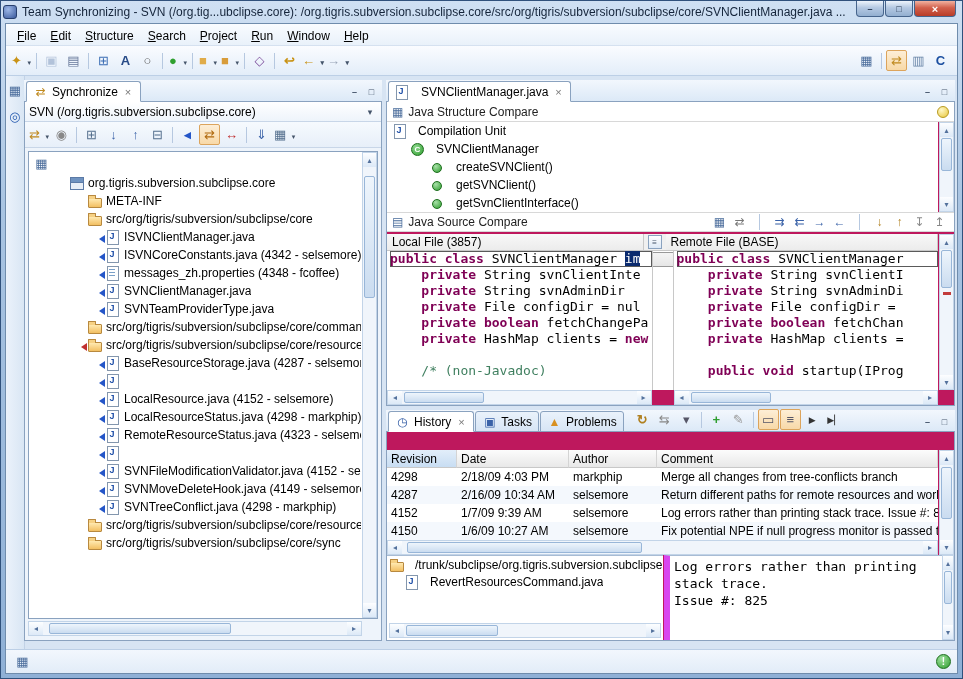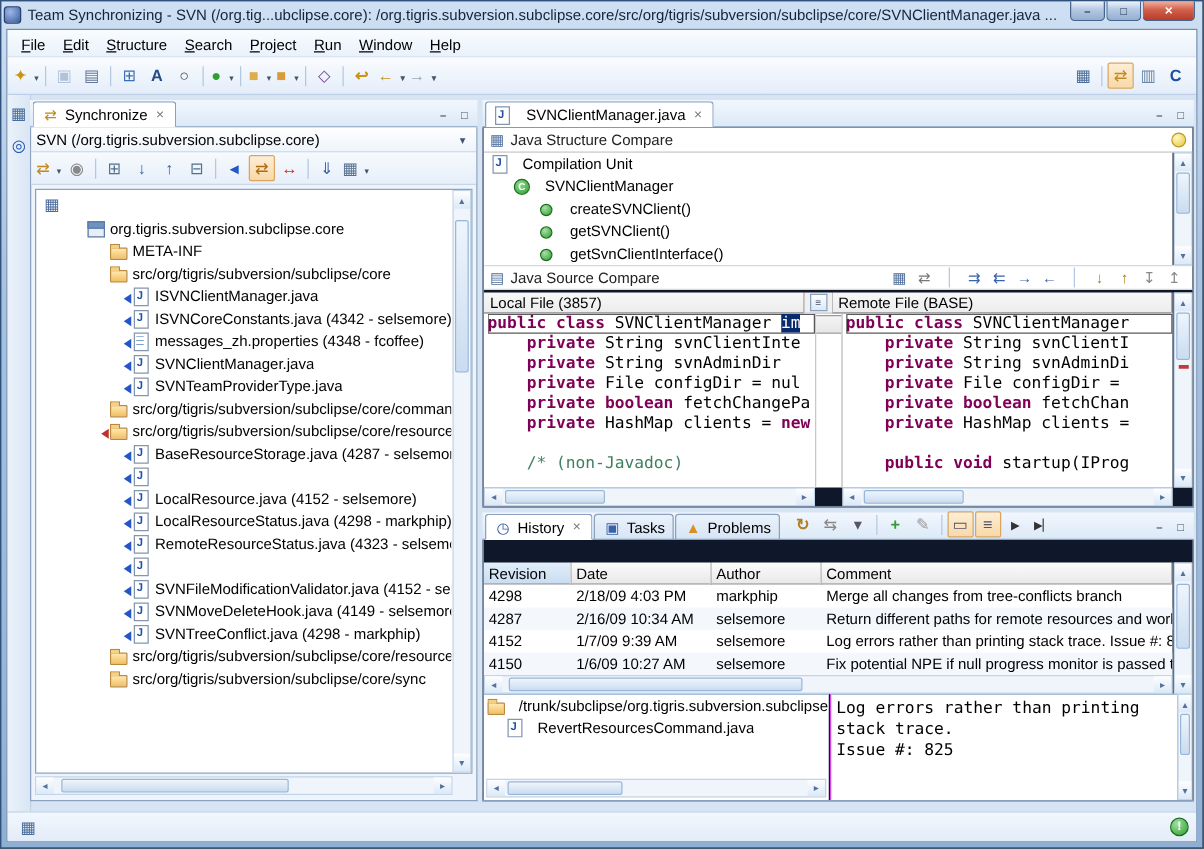--- a/index.html
+++ b/index.html
@@ -61,21 +61,21 @@
     background:linear-gradient(#eaf2fb,#d7e5f5)}
   .tab[data-active="true"]{background:#fff;border-bottom:1px solid #fff}
   .tabclose{display:none;width:12px;height:12px;align-items:center;justify-content:center;color:#777;font-size:11px}
   .tabclose::before{content:"×"}
   .tab[data-active="true"] .tabclose{display:inline-flex}
   .viewctl{margin-left:auto;display:flex;gap:2px;padding:0 3px 2px 0}
   .vbtn{width:15px;height:15px;display:inline-flex;align-items:center;justify-content:center;
     font-size:9px;color:#44546a;border:1px solid transparent;border-radius:2px}
   .vbtn.vmin::before{content:"–";font-weight:bold}
   .vbtn.vmax::before{content:"□"}
-  .view-body{flex:1;position:relative;background:#0f172a;border:1px solid #8aa2bf;border-top:none;overflow:hidden}
+  .view-body{flex:1;position:relative;background:#be185d;border:1px solid #8aa2bf;border-top:none;overflow:hidden}
   
   .ticon{display:inline-flex;align-items:center;width:22px;height:16px;flex:none;position:relative}
   .ticon .dec{width:7px;height:12px;position:relative;flex:none}
   .ticon .base{width:14px;height:14px;position:relative;flex:none}
   [data-icon^="folder"] .base::before{content:"";position:absolute;left:0;top:4px;width:12px;height:8px;
     background:linear-gradient(#ffe9b0,#f2bf62);border:1px solid #b8893f;border-radius:1px}
   [data-icon^="folder"] .base::after{content:"";position:absolute;left:0;top:1px;width:6px;height:3px;
     background:#f6d184;border:1px solid #b8893f;border-bottom:none;border-radius:1px 1px 0 0}
   [data-icon^="java-file"] .base::before,[data-icon="compilation-unit-icon"] .base::before{content:"";
     position:absolute;left:1px;top:0;width:10px;height:13px;background:#fff;border:1px solid #8396ad}
@@ -189,21 +189,21 @@
   .hrow:nth-of-type(even){background:#f4f8fd}
   .hc{display:flex;align-items:center;padding:0 4px;font-size:12px;white-space:nowrap;overflow:hidden}
   .htable-vscroll{position:absolute;right:0;top:18px;height:105px}
   .htable-hscroll{position:absolute;left:0;right:16px;top:108px}
   .paths-pane{position:absolute;left:0;top:123px;bottom:0;width:276px;border-top:1px solid #a8bcd4;background:#fff;overflow:hidden}
   .paths-list .trow{height:17px}
   .paths-list .trow[data-indent="0"]{padding-left:3px}
   .paths-list .trow[data-indent="1"]{padding-left:18px}
   .paths-hscroll{position:absolute;left:2px;right:2px;bottom:2px}
   .comment-pane{position:absolute;left:277px;top:123px;right:12px;bottom:0;border-top:1px solid #a8bcd4;
-    border-left:1px solid #d946ef;background:#fff;padding:2px 4px;
+    border-left:6px solid #d946ef;background:#fff;padding:2px 4px;
     font:13px/17px "DejaVu Sans Mono",monospace;white-space:pre-wrap;overflow:hidden}
   .comment-vscroll{position:absolute;right:0;top:123px;bottom:0;width:12px}
   .comment-vscroll .sarr{width:10px}
   
   .statusbar{height:24px;flex:none;border-top:1px solid #bccfe6;background:linear-gradient(#f2f7fd,#e2ecf8);
     display:flex;align-items:center;padding:0 6px;gap:6px}
   .badge{margin-left:auto;width:15px;height:15px;border-radius:50%;flex:none;
     background:radial-gradient(circle at 35% 30%,#9fe09f,#2f9e2f);border:1px solid #1c6e1c;
     color:#fff;font:bold 10px/13px "Liberation Sans",sans-serif;text-align:center}
 </style>

